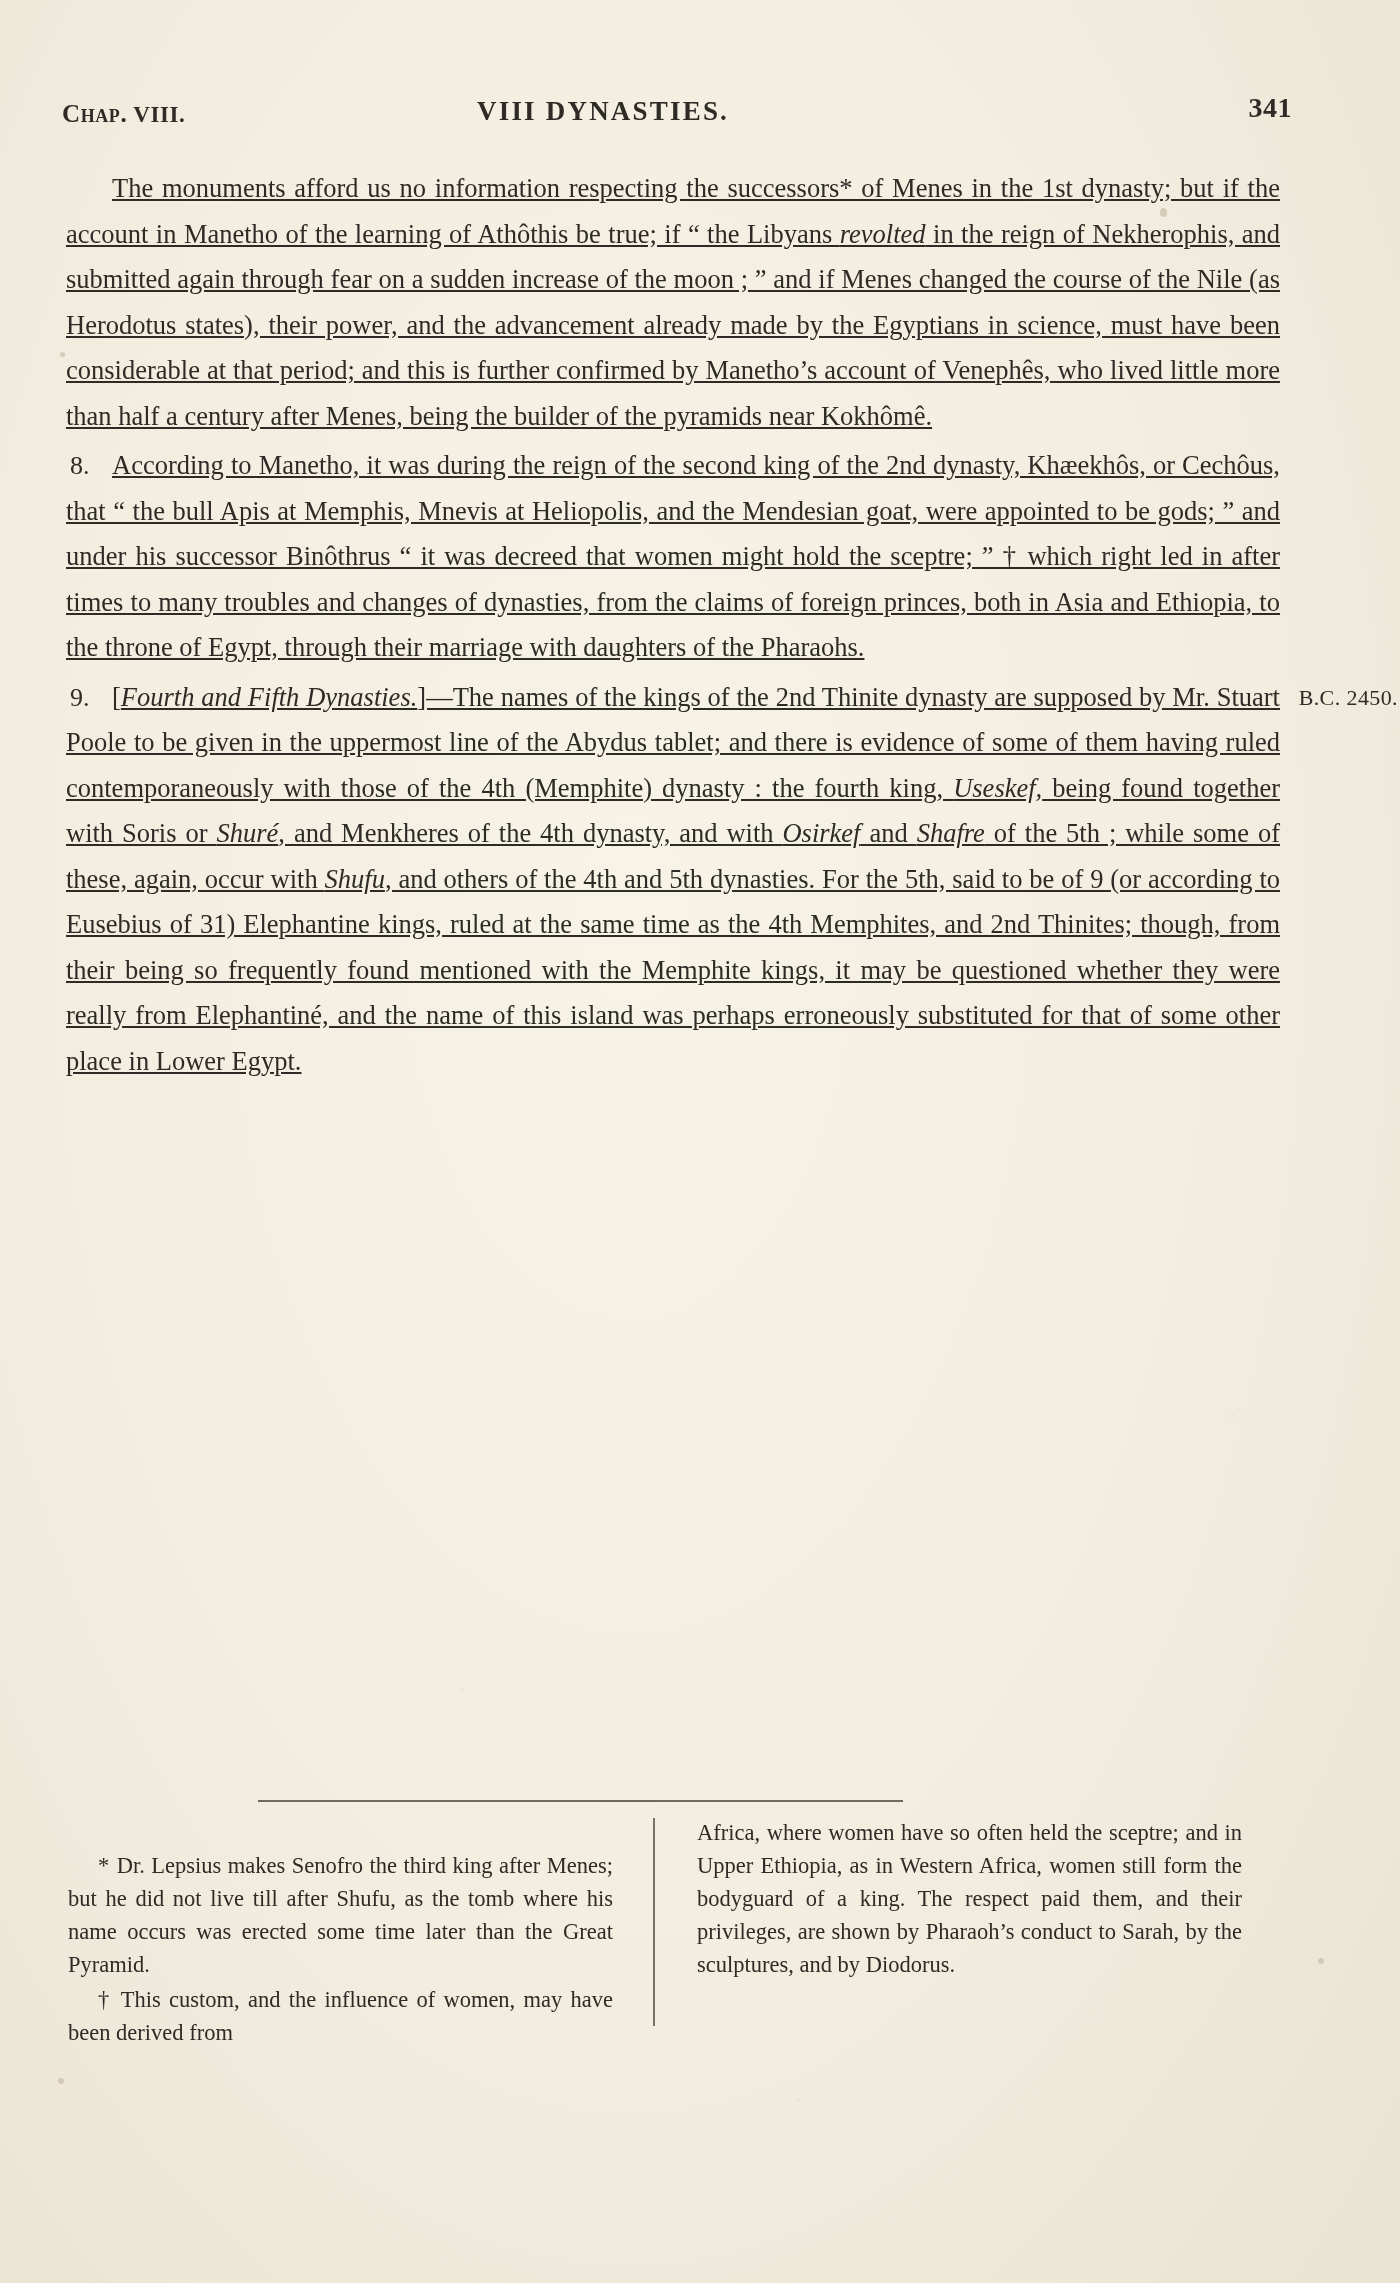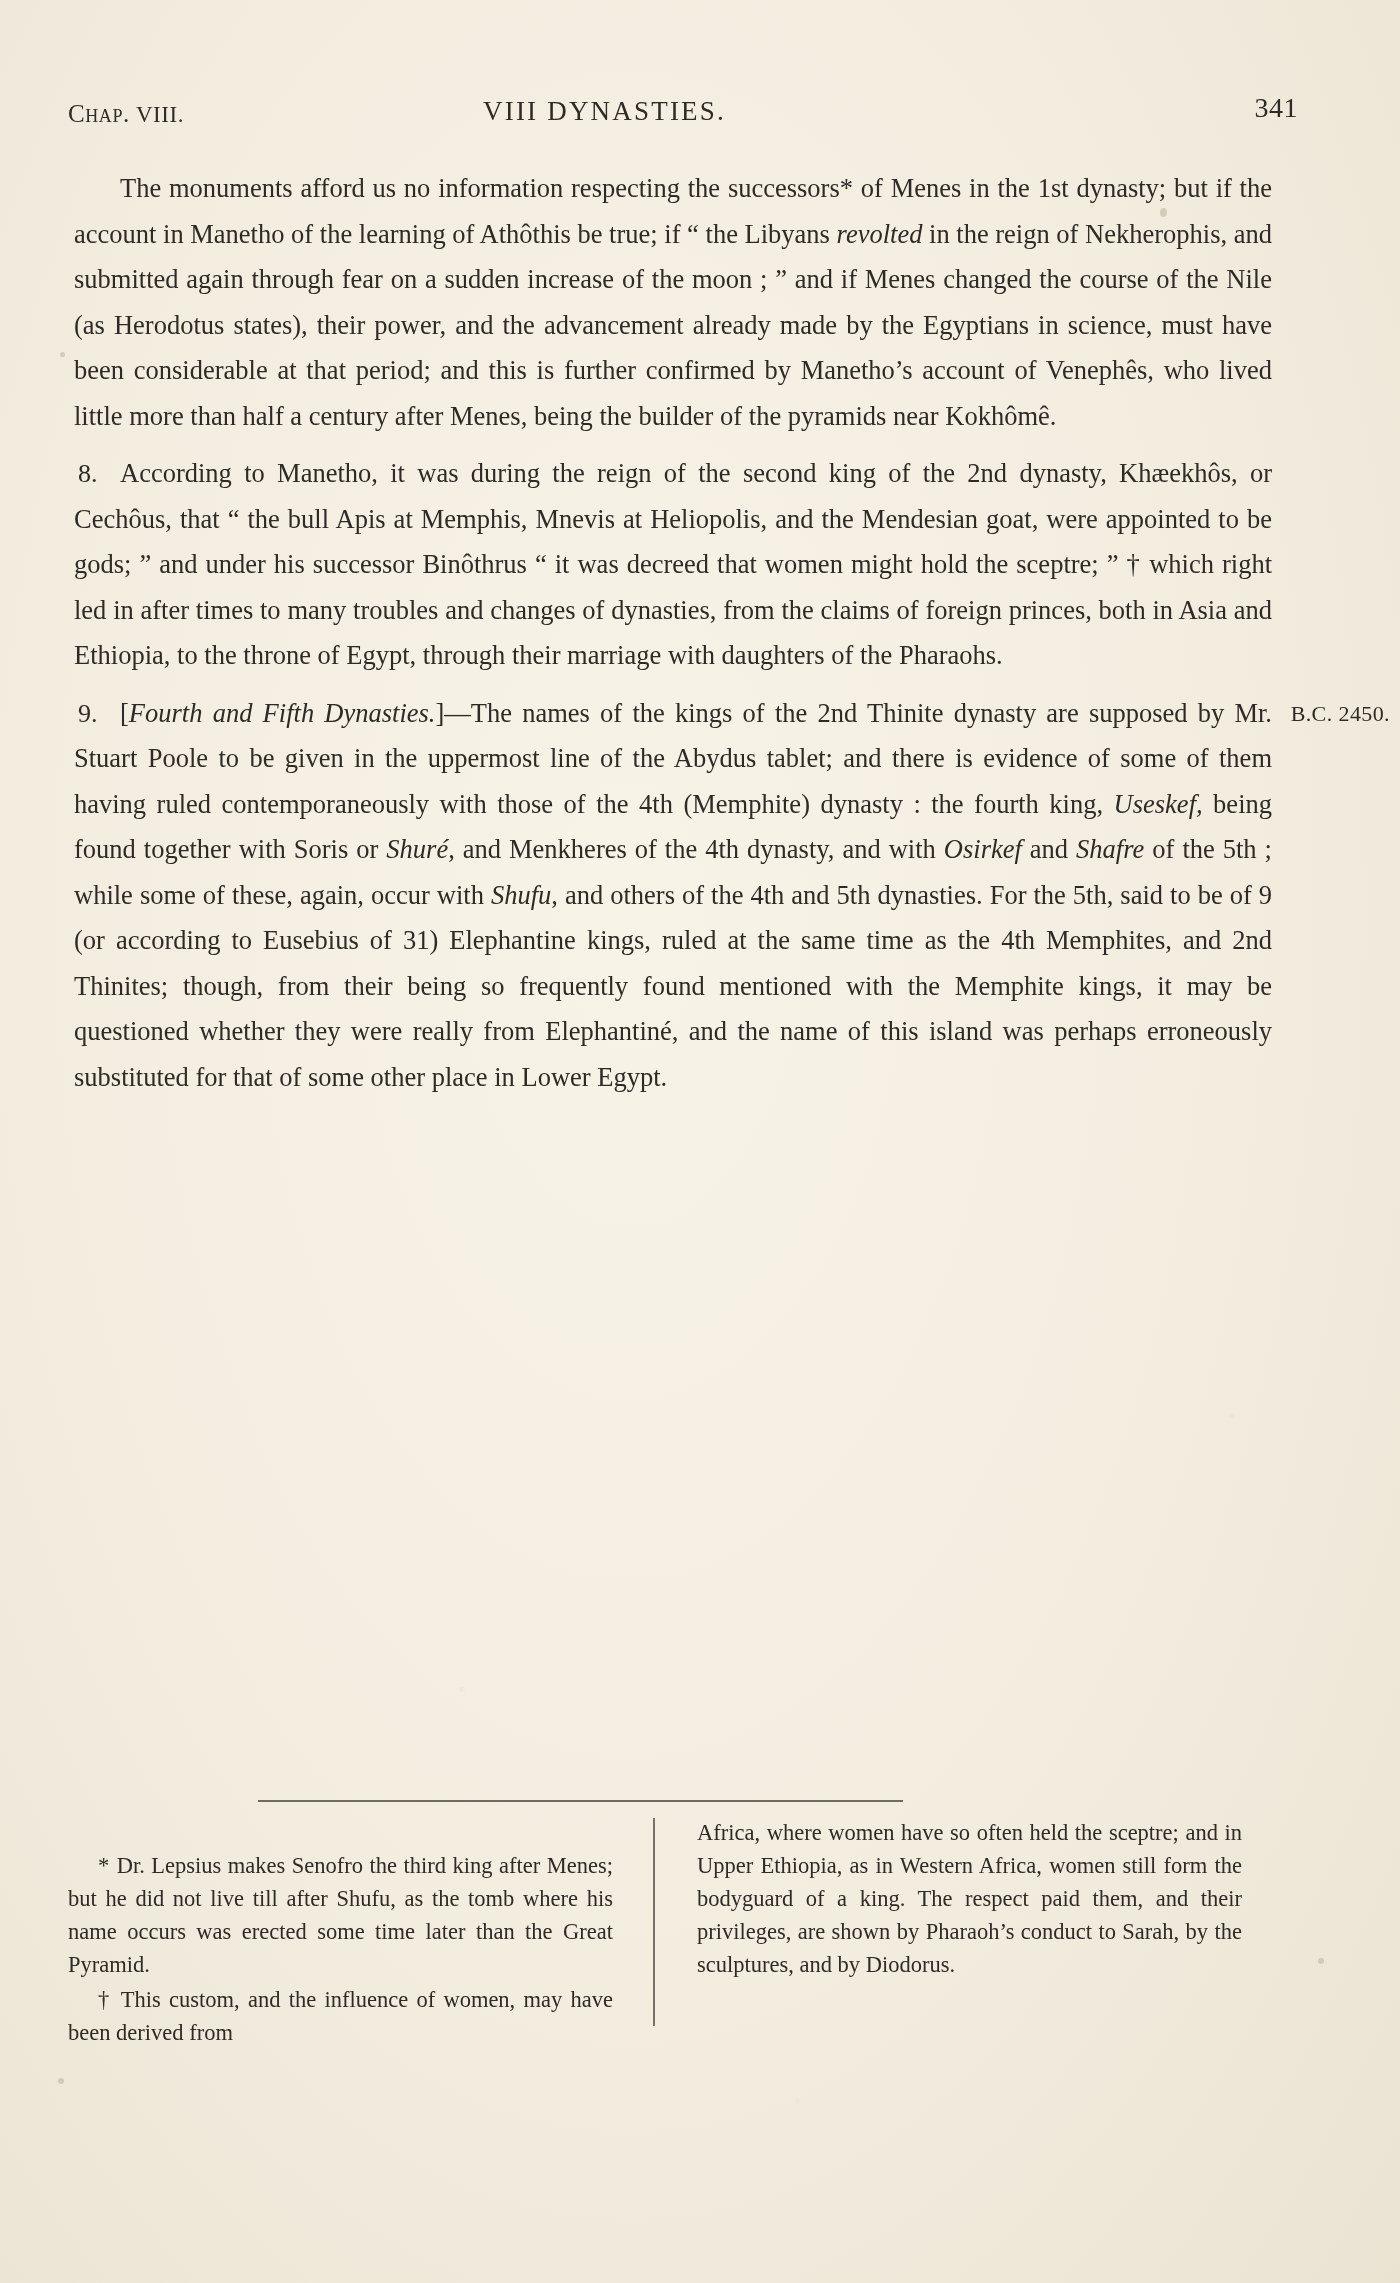--- a/index.html
+++ b/index.html
@@ -38,21 +38,21 @@
     left: 62px;
     top: 96px;
     width: 1290px;
   }
 
   
   .running-head {
     position: relative;
     height: 46px;
     width: 1230px;
-    margin-left: 6px;
+    font-weight: bold;
   }
   .rh-chapter {
     position: absolute;
     left: 0;
     top: 4px;
     font-size: 23px;
     letter-spacing: 0.6px;
   }
   .rh-chapter .smallcaps {
     font-variant: small-caps;
@@ -77,21 +77,22 @@
   .body-block {
     margin-top: 24px;
     width: 1222px;
     font-size: 26.5px;
     line-height: 45.5px;
     text-align: justify;
     position: relative;
   }
   .para {
     position: relative;
-    margin: 12px;
+    margin: 4px;
+    text-decoration: underline;
   }
   .para + .para { margin-top: 0; }
   .indent-first { text-indent: 46px; }
 
   .numbered {
     position: relative;
     padding-left: 0;
   }
   .sec-num {
     position: absolute;

